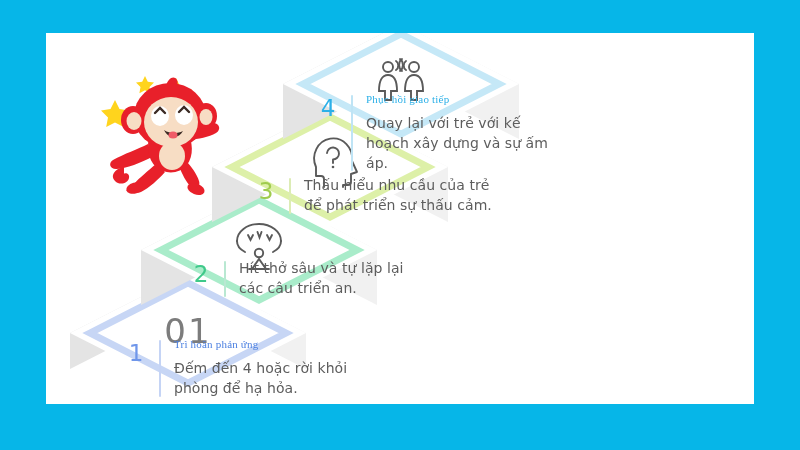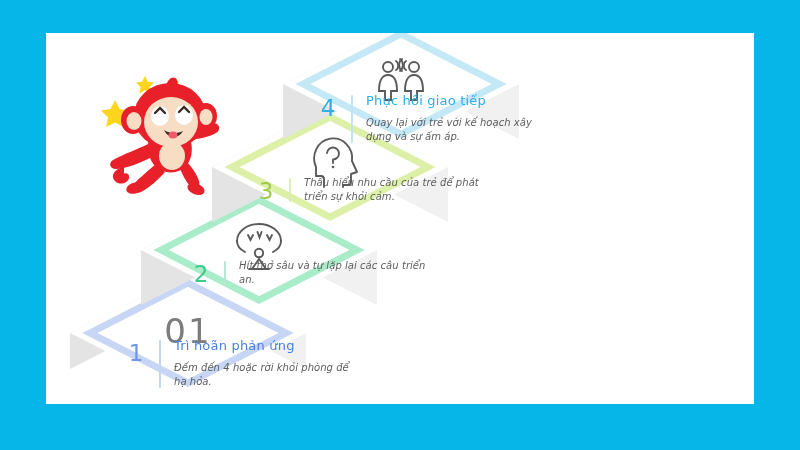--- a/index.html
+++ b/index.html
@@ -29,32 +29,32 @@
     line-height:1;
     font-weight:400;
     width:34px;
     text-align:center;
     padding-top:4px;
     font-family:"DejaVu Sans", sans-serif;
   }
   .step-rule { width:2px; align-self:stretch; margin:2px 13px 2px 6px; border-radius:1px; }
   .step-body { width:190px; }
   .step-title {
-    font-size:13px;
+    font-size:11px;
     line-height:1.25;
     font-weight:400;
     margin-bottom:7px;
     letter-spacing:0.2px;
+    font-family:Liberation Serif, serif;
   }
   .step-desc {
-    font-size:10px;
+    font-size:14px;
     line-height:1.42;
     color:#5d5d5d;
     letter-spacing:0.05px;
-    font-style:italic;
   }
 
   #text4 { left:265px; top:60px; }
   #text3 { left:203px; top:143px; }
   #text2 { left:138px; top:226px; }
   #text1 { left:73px; top:305px; }
 
   
   #stairs { position:absolute; left:15px; top:0; width:708px; height:371px; }
   #stairs svg { width:100%; height:100%; display:block; }
@@ -214,21 +214,21 @@
       <div class="step-body">
         <div class="step-title" style="color: rgb(44, 176, 232);">Phục hồi giao tiếp</div>
         <div class="step-desc">Quay lại với trẻ với kế hoạch xây dựng và sự ấm áp.</div>
       </div>
     </div>
 
     <div class="step-text" id="text3">
       <div class="step-num" style="color: rgb(159, 203, 78);">3</div>
       <div class="step-rule" style="background: rgb(220, 236, 181);"></div>
       <div class="step-body">
-        <div class="step-desc">Thấu hiểu nhu cầu của trẻ để phát triển sự khỏi cảm.</div>
+        <div class="step-desc">Thấu hiểu nhu cầu của trẻ để phát triển sự thấu cảm.</div>
       </div>
     </div>
 
     <div class="step-text" id="text2">
       <div class="step-num" style="color: rgb(63, 201, 138);">2</div>
       <div class="step-rule" style="background: rgb(185, 232, 210);"></div>
       <div class="step-body">
         <div class="step-desc">Hít thở sâu và tự lặp lại các câu triển an.</div>
       </div>
     </div>

